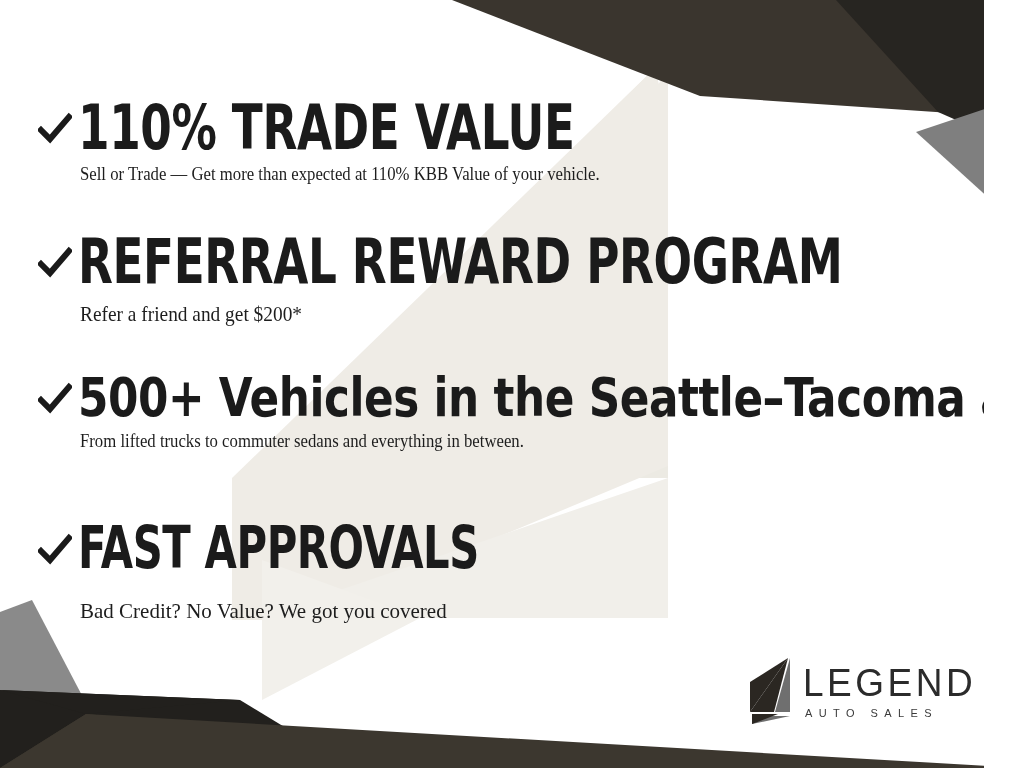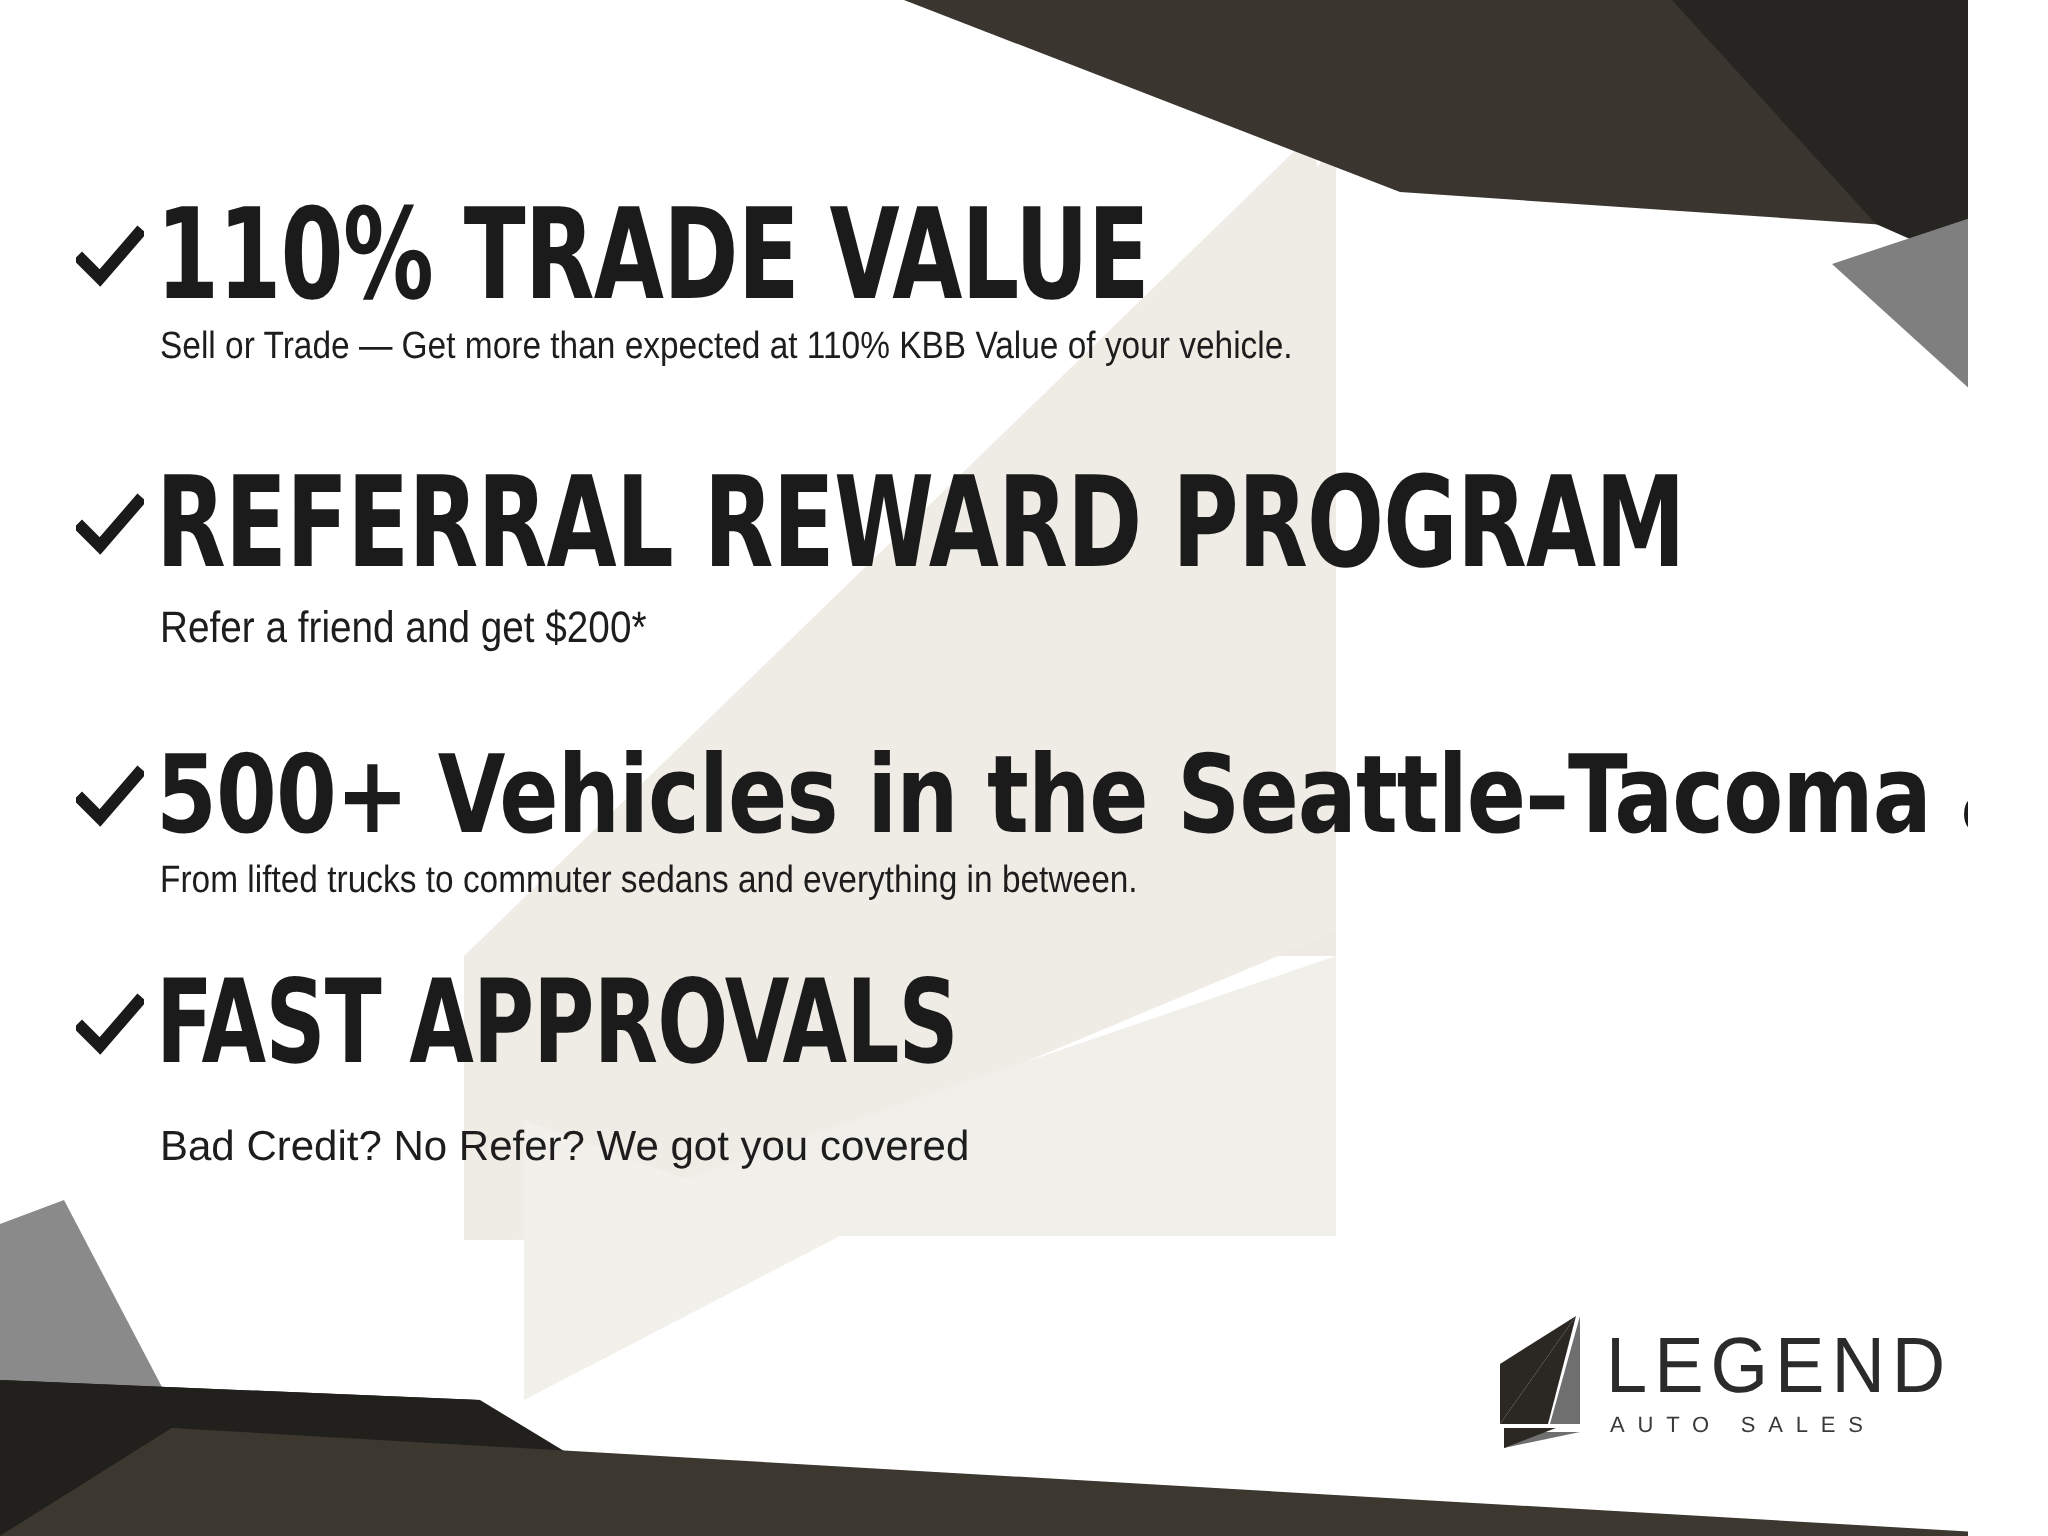--- a/index.html
+++ b/index.html
@@ -65,21 +65,21 @@
     font-weight: 700;
     color: #1b1b1b;
     letter-spacing: -0.5px;
     line-height: 0.96;
     transform: scaleX(0.80);
     transform-origin: left center;
     white-space: nowrap;
   }
 
   .feature-sub {
-    font-family: Liberation Sans, sans-serif;
+    font-family: Liberation Serif, serif;
     color: #1d1d1d;
     white-space: nowrap;
     margin-left: 42px;
   }
 
   .sub-condensed {
     transform: scaleX(0.88);
     transform-origin: left center;
     display: inline-block;
   }
@@ -93,21 +93,21 @@
   #row-referral           { top: 232px; }
   #row-referral .feature-title { font-size: 63px; }
   #row-referral .feature-sub   { font-size: 22px; margin-top: 9px; }
 
   
   #row-inventory          { top: 372px; }
   #row-inventory .feature-title { font-size: 54px; transform: scaleX(0.90); }
   #row-inventory .feature-sub   { font-size: 19px; margin-top: 6px; }
 
   
-  #row-approvals          { top: 484px; }
+  #row-approvals          { top: 521px; }
   #row-approvals .feature-title { font-size: 58px; }
   #row-approvals .feature-sub   { font-size: 21px; margin-top: 22px; transform: none; }
 
   
   #brand-logo {
     position: absolute;
     left: 748px;
     top: 656px;
     display: flex;
     align-items: center;
@@ -218,21 +218,21 @@
     </div>
 
     <div class="feature-row" id="row-approvals">
       <div class="feature-head">
         <svg class="check-icon" viewBox="0 0 34 34">
           <path d="M3 19 L12 28 L31 6" fill="none" stroke="currentColor" stroke-width="6" stroke-linecap="square" stroke-linejoin="miter"></path>
         </svg>
         <span class="feature-title">FAST APPROVALS</span>
       </div>
       <div class="feature-sub">
-        <span>Bad Credit? No Refer? We got you covered</span>
+        <span>Bad Credit? No Value? We got you covered</span>
       </div>
     </div>
 
   </div>
 
   <div id="brand-logo">
     <svg id="logo-mark" viewBox="0 0 44 68">
 
       <polygon points="40,2 2,26 2,56 40,2" fill="#2b2722"></polygon>
       <polygon points="40,2 2,56 26,56 40,2" fill="#2b2722"></polygon>

